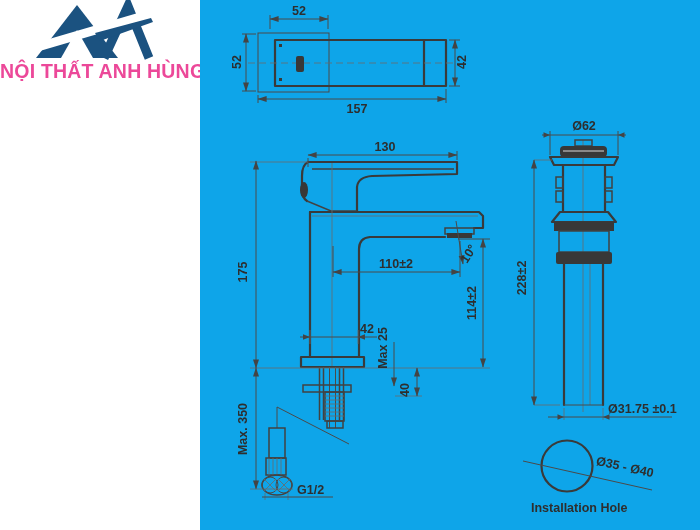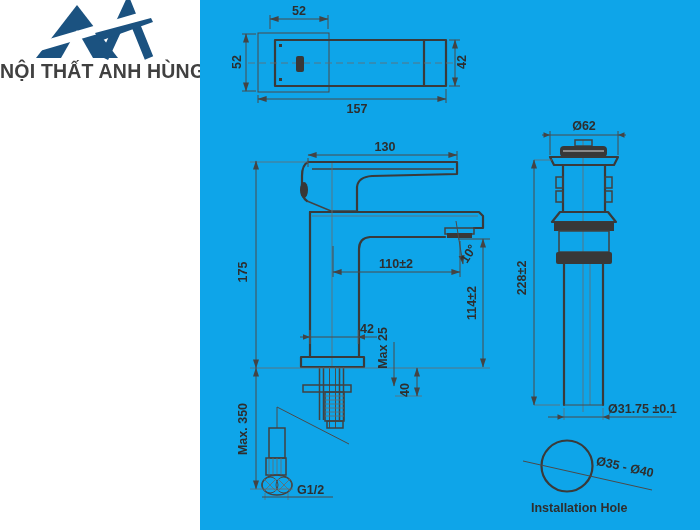--- a/index.html
+++ b/index.html
@@ -1,20 +1,20 @@
 <!DOCTYPE html>
 <html><head>
 <meta charset="utf-8">
 <style>
   html,body{margin:0;padding:0;background:#fff;}
   .page{position:relative;width:700px;height:530px;overflow:hidden;background:#ffffff;
         font-family:"Liberation Sans",sans-serif;}
   .left-panel{position:absolute;left:0;top:0;width:200px;height:530px;background:#ffffff;}
   .brand-text{position:absolute;left:0;top:60px;width:196px;text-align:center;
-              color:#404040;font-weight:bold;font-size:19.5px;letter-spacing:.2px;white-space:nowrap;}
+              color:#ec4899;font-weight:bold;font-size:19.5px;letter-spacing:.2px;white-space:nowrap;}
   .drawing-panel{position:absolute;left:200px;top:0;width:532px;height:530px;background:#0ea5e9;}
   svg text{font-family:"Liberation Sans",sans-serif;font-weight:bold;fill:#2e2e2e;font-size:12.5px;}
   .thick{stroke:#3a3a3a;stroke-width:2.2;fill:none;stroke-linejoin:round;stroke-linecap:round;}
   .med{stroke:#424242;stroke-width:1.5;fill:none;}
   .thin{stroke:#4a4a4a;stroke-width:1;fill:none;}
   .xfine{stroke:#6a6a6a;stroke-width:.8;fill:none;}
   .dark{fill:#383838;stroke:none;}
 </style>
 </head>
 <body>

